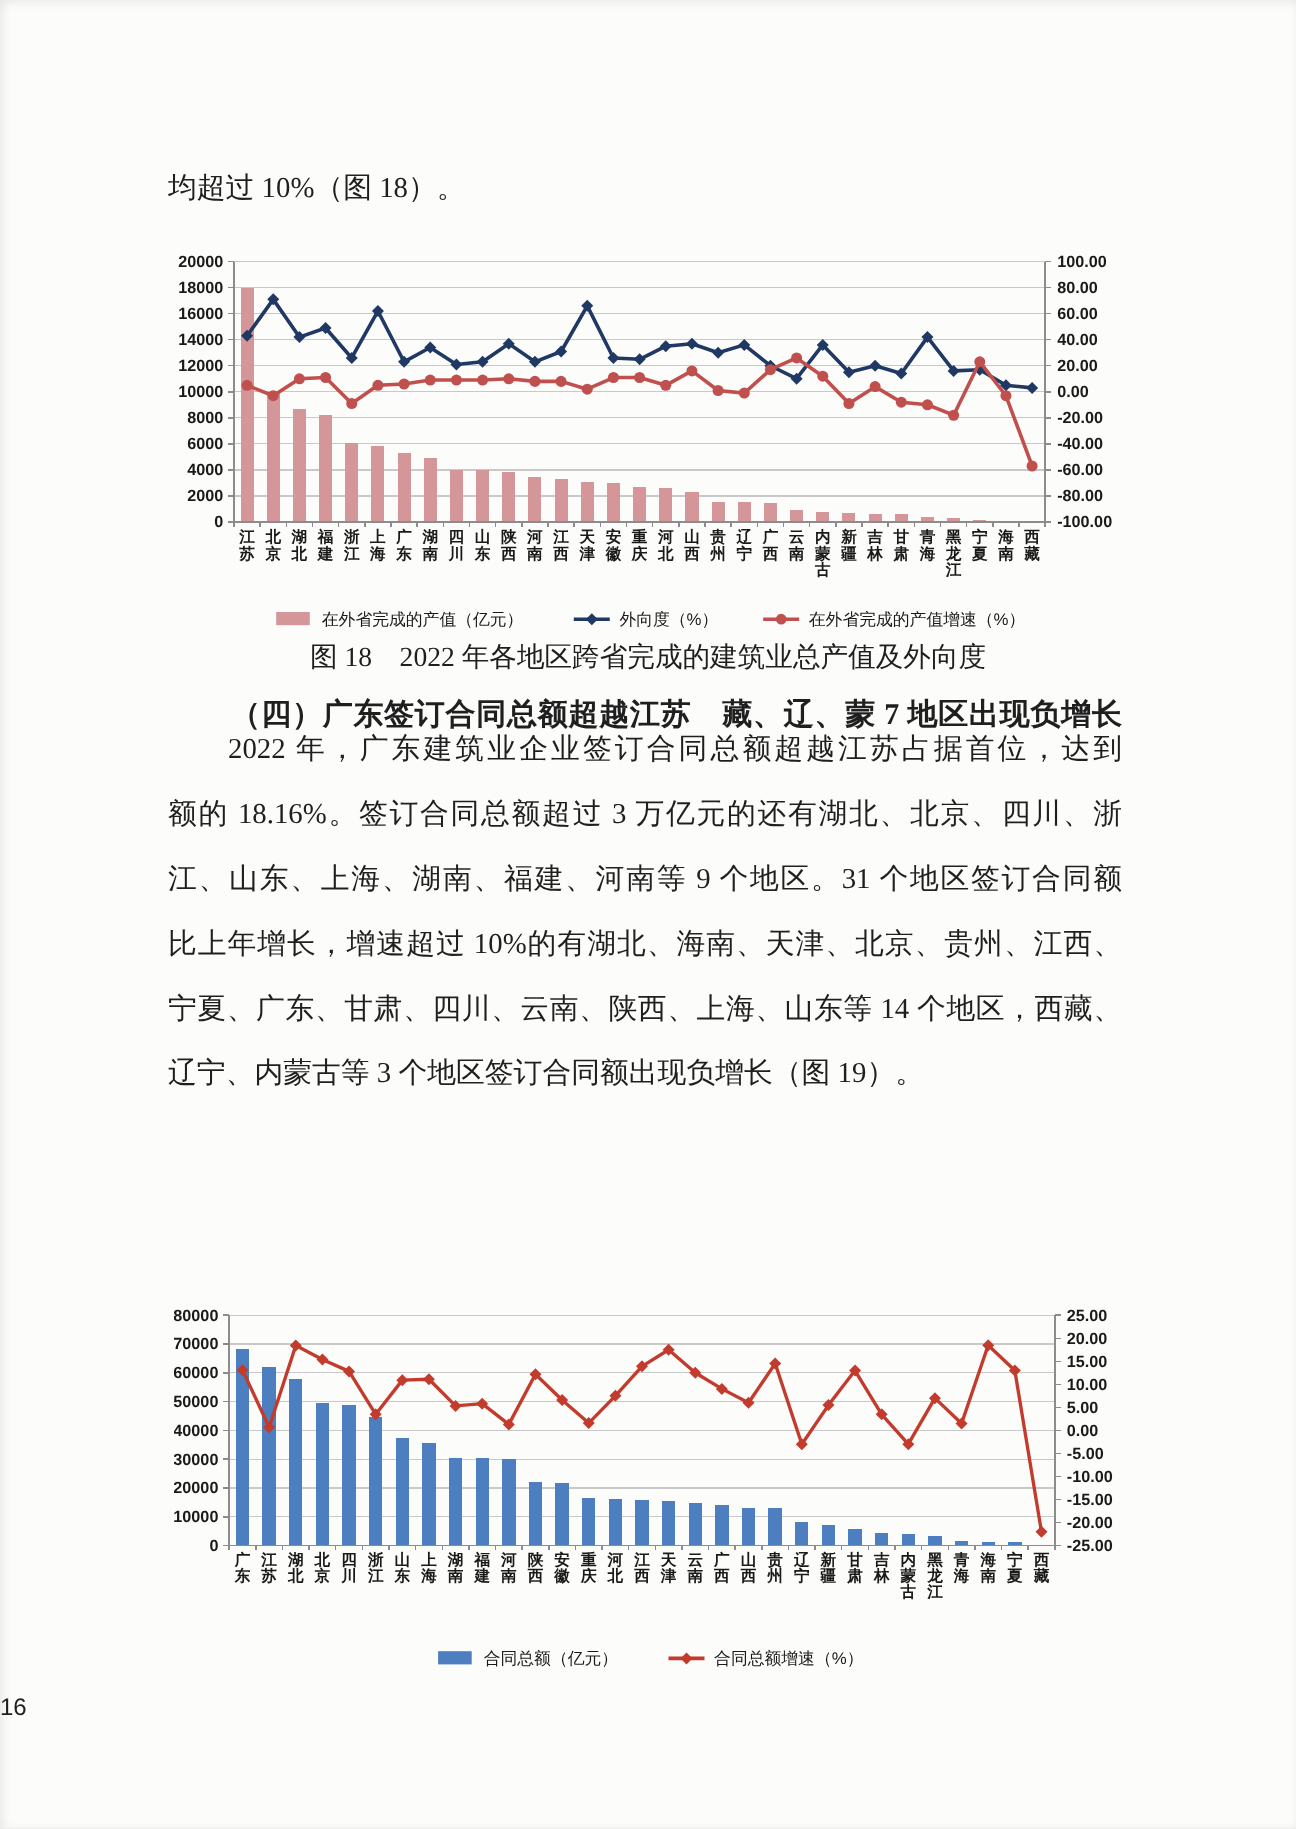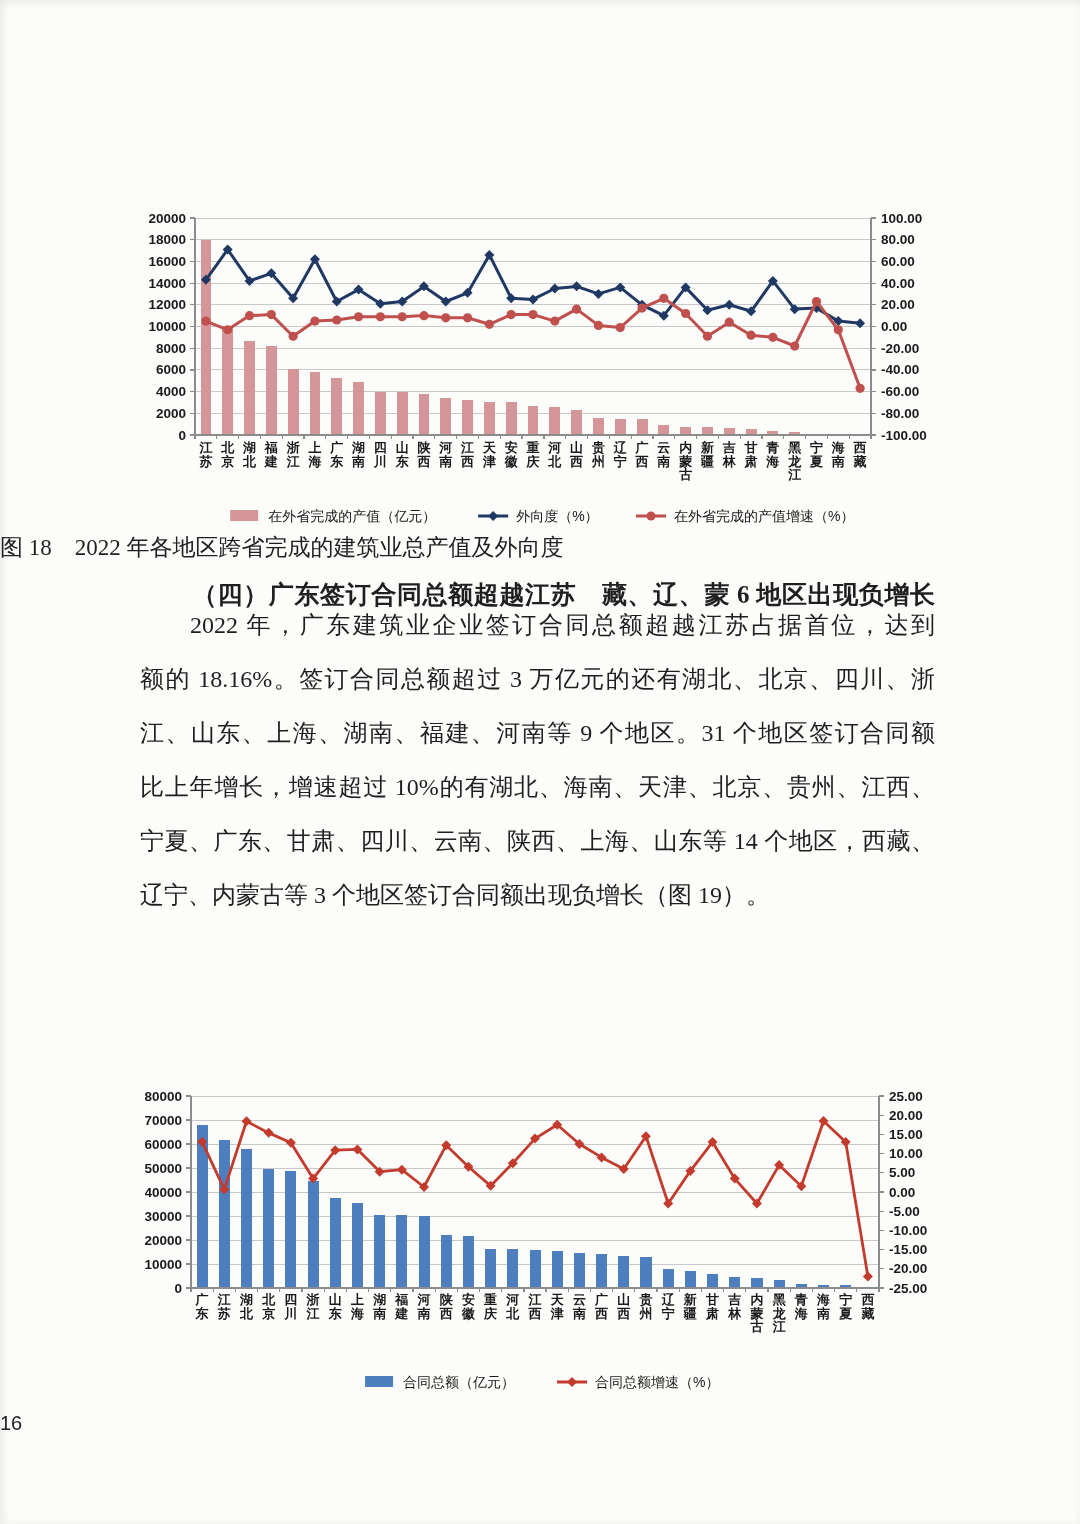--- a/index.html
+++ b/index.html
@@ -7,37 +7,38 @@
     position:relative;width:1080px;height:1524px;margin:0 auto;
     background:#fcfcfa;overflow:hidden;
     box-shadow:inset 4px 0 8px rgba(0,0,0,.05), inset 0 4px 8px rgba(0,0,0,.04);
     font-family:"Liberation Serif","DejaVu Serif",serif;color:#1f1f1f;
   }
   .intro{position:absolute;top:140px;left:140px;width:795px;font-size:24px;margin:0;}
   .chart-fig{position:absolute;margin:0;padding:0;}
   #fig18-figure{left:145px;top:198px;width:790px;height:332px;}
   #fig19-figure{left:145px;top:1086px;width:790px;height:310px;}
   svg text{font-family:"Liberation Sans","DejaVu Sans",sans-serif;fill:#1a1a1a;}
-  .caption{position:absolute;top:532px;left:0;width:1080px;
+  .caption{position:absolute;top:532px;left:0;width:1080px;text-align:center;
     font-size:23px;margin:0;}
   .heading{position:absolute;top:578px;left:140px;width:795px;margin:0;
     font-size:25px;font-weight:bold;text-align:justify;text-align-last:justify;
     text-indent:52px;}
   .body-text{position:absolute;top:598px;left:140px;width:795px;font-size:24px;}
   .pline{line-height:54px;text-align:justify;text-align-last:justify;}
   .pline.first{text-indent:50px;}
   .pline.last{text-align-last:left;}
   .page-number{position:absolute;top:1412px;left:0;width:1080px;
     font-size:20px;margin:0;font-family:"Liberation Sans","DejaVu Sans",sans-serif;}
 </style>
 </head>
 <body>
 
 <div class="page">
 
+  <p class="intro">均超过 10%（图 18）。</p>
 
   <figure class="chart-fig" id="fig18-figure">
     <svg id="svg-fig18" width="790" height="332" viewBox="0 0 790 332">
         <g>
           <line x1="50" x2="726" y1="237" y2="237" stroke="#c9c9c9" stroke-width="1" shape-rendering="crispEdges"></line>
           <line x1="50" x2="726" y1="215.3" y2="215.3" stroke="#c9c9c9" stroke-width="1" shape-rendering="crispEdges"></line>
           <line x1="50" x2="726" y1="193.6" y2="193.6" stroke="#c9c9c9" stroke-width="1" shape-rendering="crispEdges"></line>
           <line x1="50" x2="726" y1="171.9" y2="171.9" stroke="#c9c9c9" stroke-width="1" shape-rendering="crispEdges"></line>
           <line x1="50" x2="726" y1="150.2" y2="150.2" stroke="#c9c9c9" stroke-width="1" shape-rendering="crispEdges"></line>
           <line x1="50" x2="726" y1="128.5" y2="128.5" stroke="#c9c9c9" stroke-width="1" shape-rendering="crispEdges"></line>
@@ -280,21 +281,21 @@
             <line x1="0" x2="30" y1="0" y2="0" stroke="#c0504d" stroke-width="3"></line>
             <circle cx="15" cy="0" r="4.5" fill="#c0504d"></circle>
             <text x="38" y="4.5">在外省完成的产值增速（%）</text>
           </g>
         </g>
       </svg>
   </figure>
 
   <p class="caption">图 18　2022 年各地区跨省完成的建筑业总产值及外向度</p>
 
-  <h2 class="heading">（四）广东签订合同总额超越江苏　藏、辽、蒙 6 地区出现负增长</h2>
+  <h2 class="heading">（四）广东签订合同总额超越江苏　藏、辽、蒙 7 地区出现负增长</h2>
 
   <div class="body-text">
     <div class="pline first">2022 年，广东建筑业企业签订合同总额超越江苏占据首位，达到</div>
     <div class="pline">额的 18.16%。签订合同总额超过 3 万亿元的还有湖北、北京、四川、浙</div>
     <div class="pline">江、山东、上海、湖南、福建、河南等 9 个地区。31 个地区签订合同额</div>
     <div class="pline">比上年增长，增速超过 10%的有湖北、海南、天津、北京、贵州、江西、</div>
     <div class="pline">宁夏、广东、甘肃、四川、云南、陕西、上海、山东等 14 个地区，西藏、</div>
     <div class="pline last">辽宁、内蒙古等 3 个地区签订合同额出现负增长（图 19）。</div>
   </div>
 

